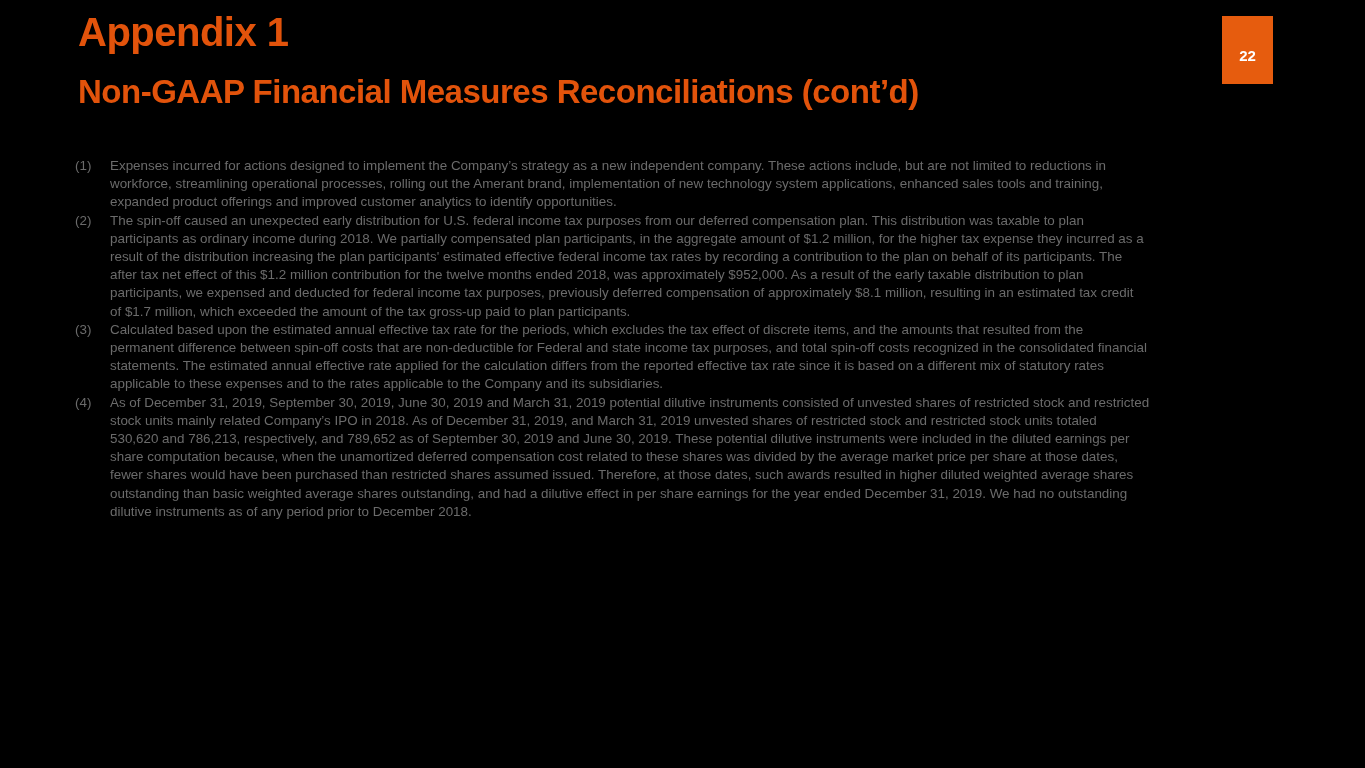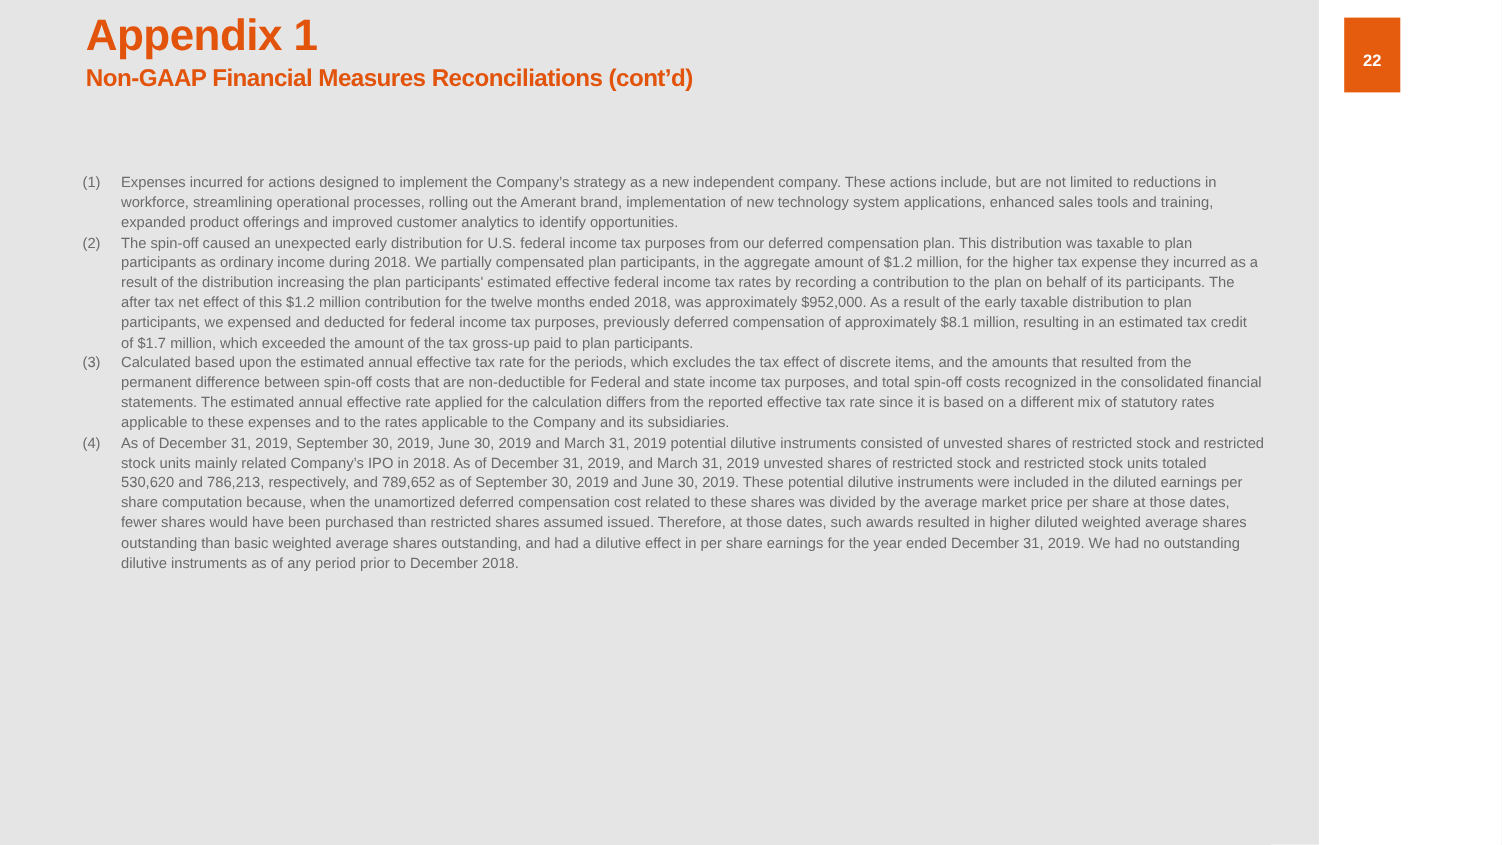--- a/index.html
+++ b/index.html
@@ -6,43 +6,43 @@
     margin: 0;
     padding: 0;
     background: #ffffff;
     width: 1365px;
     height: 768px;
     overflow: hidden;
     font-family: "Liberation Sans", sans-serif;
   }
   .slide {
     position: relative;
-    width: 1199px;
+    width: 1365px;
     height: 768px;
-    background: #e5e5e5;
+    background: #000000;
   }
   .header {
     position: absolute;
     left: 78px;
     top: 10px;
     width: 1100px;
   }
   .title {
     font-size: 40px;
     font-weight: bold;
     letter-spacing: -0.5px;
     line-height: 1.12;
     color: #E2530B;
   }
   .subtitle {
-    font-size: 22px;
+    font-size: 33px;
     font-weight: bold;
     letter-spacing: -0.5px;
     line-height: 1.1;
-    margin-top: 4px;
+    margin-top: 19px;
     color: #E2530B;
   }
   .page-badge {
     position: absolute;
     left: 1222px;
     top: 16px;
     width: 51px;
     height: 68px;
     background: #E65C0E;
   }

